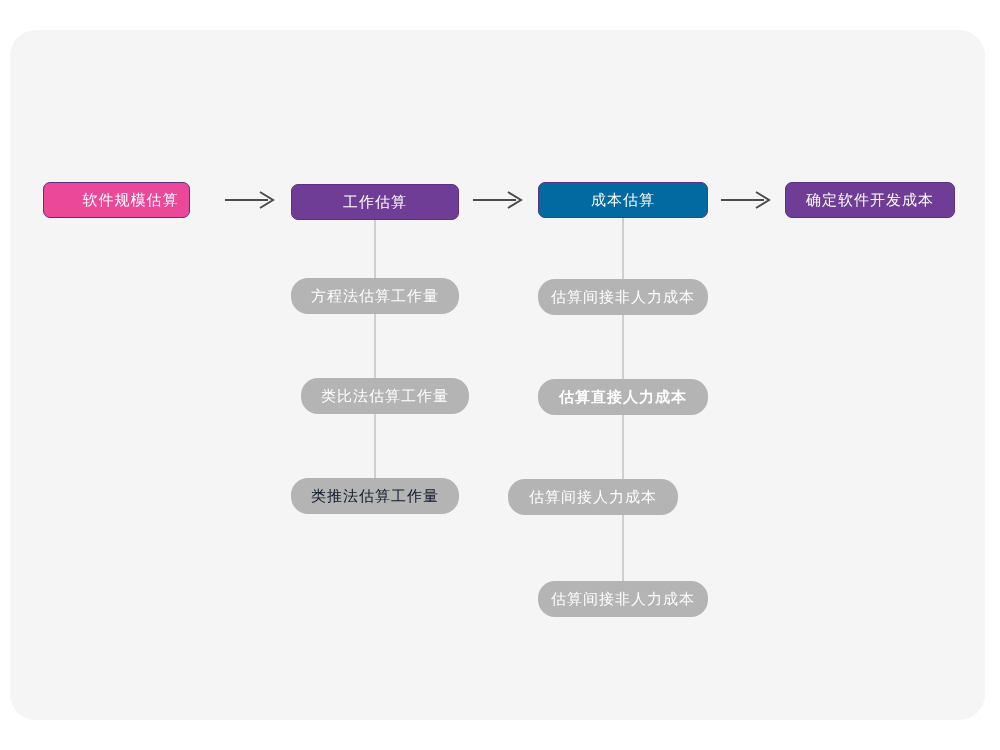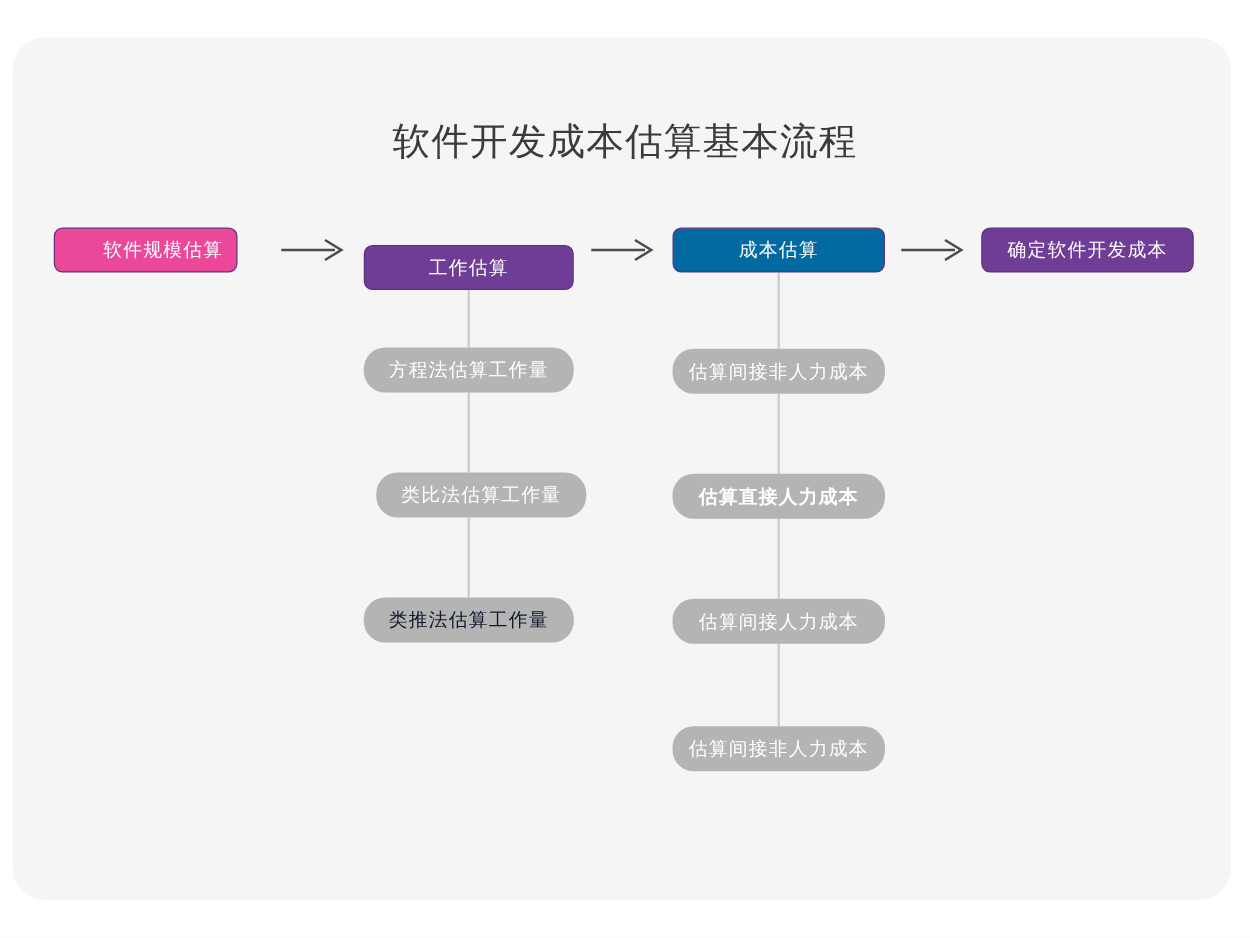--- a/index.html
+++ b/index.html
@@ -95,21 +95,20 @@
   }
   .arrow svg { display: block; }
 </style>
 </head>
 <body>
 
 <div id="canvas">
 
   <div class="card"></div>
 
-  <div class="title">软件开发成本估算基本流程</div>
 
   <div id="connector-layer">
       <div class="vline" style="left: 374px; top: 218px; height: 60px; background: rgb(207, 207, 207);"></div>
       <div class="vline" style="left: 374px; top: 314px; height: 64px; background: rgb(207, 207, 207);"></div>
       <div class="vline" style="left: 374px; top: 414px; height: 64px; background: rgb(207, 207, 207);"></div>
       <div class="vline" style="left: 622px; top: 218px; height: 61px; background: rgb(207, 207, 207);"></div>
       <div class="vline" style="left: 622px; top: 315px; height: 64px; background: rgb(207, 207, 207);"></div>
       <div class="vline" style="left: 622px; top: 415px; height: 64px; background: rgb(207, 207, 207);"></div>
       <div class="vline" style="left: 622px; top: 515px; height: 66px; background: rgb(207, 207, 207);"></div>
     </div>
@@ -128,25 +127,25 @@
       </div>
       <div class="arrow" style="left: 718px; top: 185px;">
         <svg width="54" height="22" viewBox="0 0 54 22">
           <line x1="2" y1="11" x2="45" y2="11" stroke="#4b4b4b" stroke-width="2"></line>
           <polyline points="37,3 50,11 37,19" fill="none" stroke="#4b4b4b" stroke-width="2" stroke-linejoin="miter" stroke-linecap="butt"></polyline>
         </svg>
       </div>
     </div>
   <div id="node-layer">
       <div class="stage" style="left: 43px; top: 182px; width: 147px; background: #ec4899; border-color: rgb(93, 50, 128); color: rgb(255, 255, 255); padding-left: 28px;">软件规模估算</div>
-      <div class="stage" style="left: 291px; top: 196px; width: 168px; background: rgb(111, 61, 150); border-color: rgb(93, 50, 128); color: rgb(255, 255, 255);">工作估算</div>
+      <div class="stage" style="left: 291px; top: 184px; width: 168px; background: rgb(111, 61, 150); border-color: rgb(93, 50, 128); color: rgb(255, 255, 255);">工作估算</div>
       <div class="sub" style="left: 291px; top: 278px; width: 168px; background: rgb(180, 180, 180); color: rgb(255, 255, 255);">方程法估算工作量</div>
       <div class="sub" style="left: 301px; top: 378px; width: 168px; background: rgb(180, 180, 180); color: rgb(255, 255, 255);">类比法估算工作量</div>
       <div class="sub" style="left: 291px; top: 478px; width: 168px; background: rgb(180, 180, 180); color: #0f172a;">类推法估算工作量</div>
       <div class="stage" style="left: 538px; top: 182px; width: 170px; background: #0369a1; border-color: rgb(93, 50, 128); color: rgb(255, 255, 255);">成本估算</div>
       <div class="sub" style="left: 538px; top: 279px; width: 170px; background: rgb(180, 180, 180); color: rgb(255, 255, 255);">估算间接非人力成本</div>
       <div class="sub" style="left: 538px; top: 379px; width: 170px; background: rgb(180, 180, 180); color: rgb(255, 255, 255); font-weight: bold;">估算直接人力成本</div>
-      <div class="sub" style="left: 538px; top: 479px; width: 170px; background: rgb(180, 180, 180); color: rgb(255, 255, 255);">估算间接人力成本</div>
+      <div class="sub" style="left: 508px; top: 479px; width: 170px; background: rgb(180, 180, 180); color: rgb(255, 255, 255);">估算间接人力成本</div>
       <div class="sub" style="left: 538px; top: 581px; width: 170px; background: rgb(180, 180, 180); color: rgb(255, 255, 255);">估算间接非人力成本</div>
       <div class="stage" style="left: 785px; top: 182px; width: 170px; background: rgb(111, 61, 150); border-color: rgb(93, 50, 128); color: rgb(255, 255, 255);">确定软件开发成本</div>
     </div>
 
 </div>
 
 </body></html>

